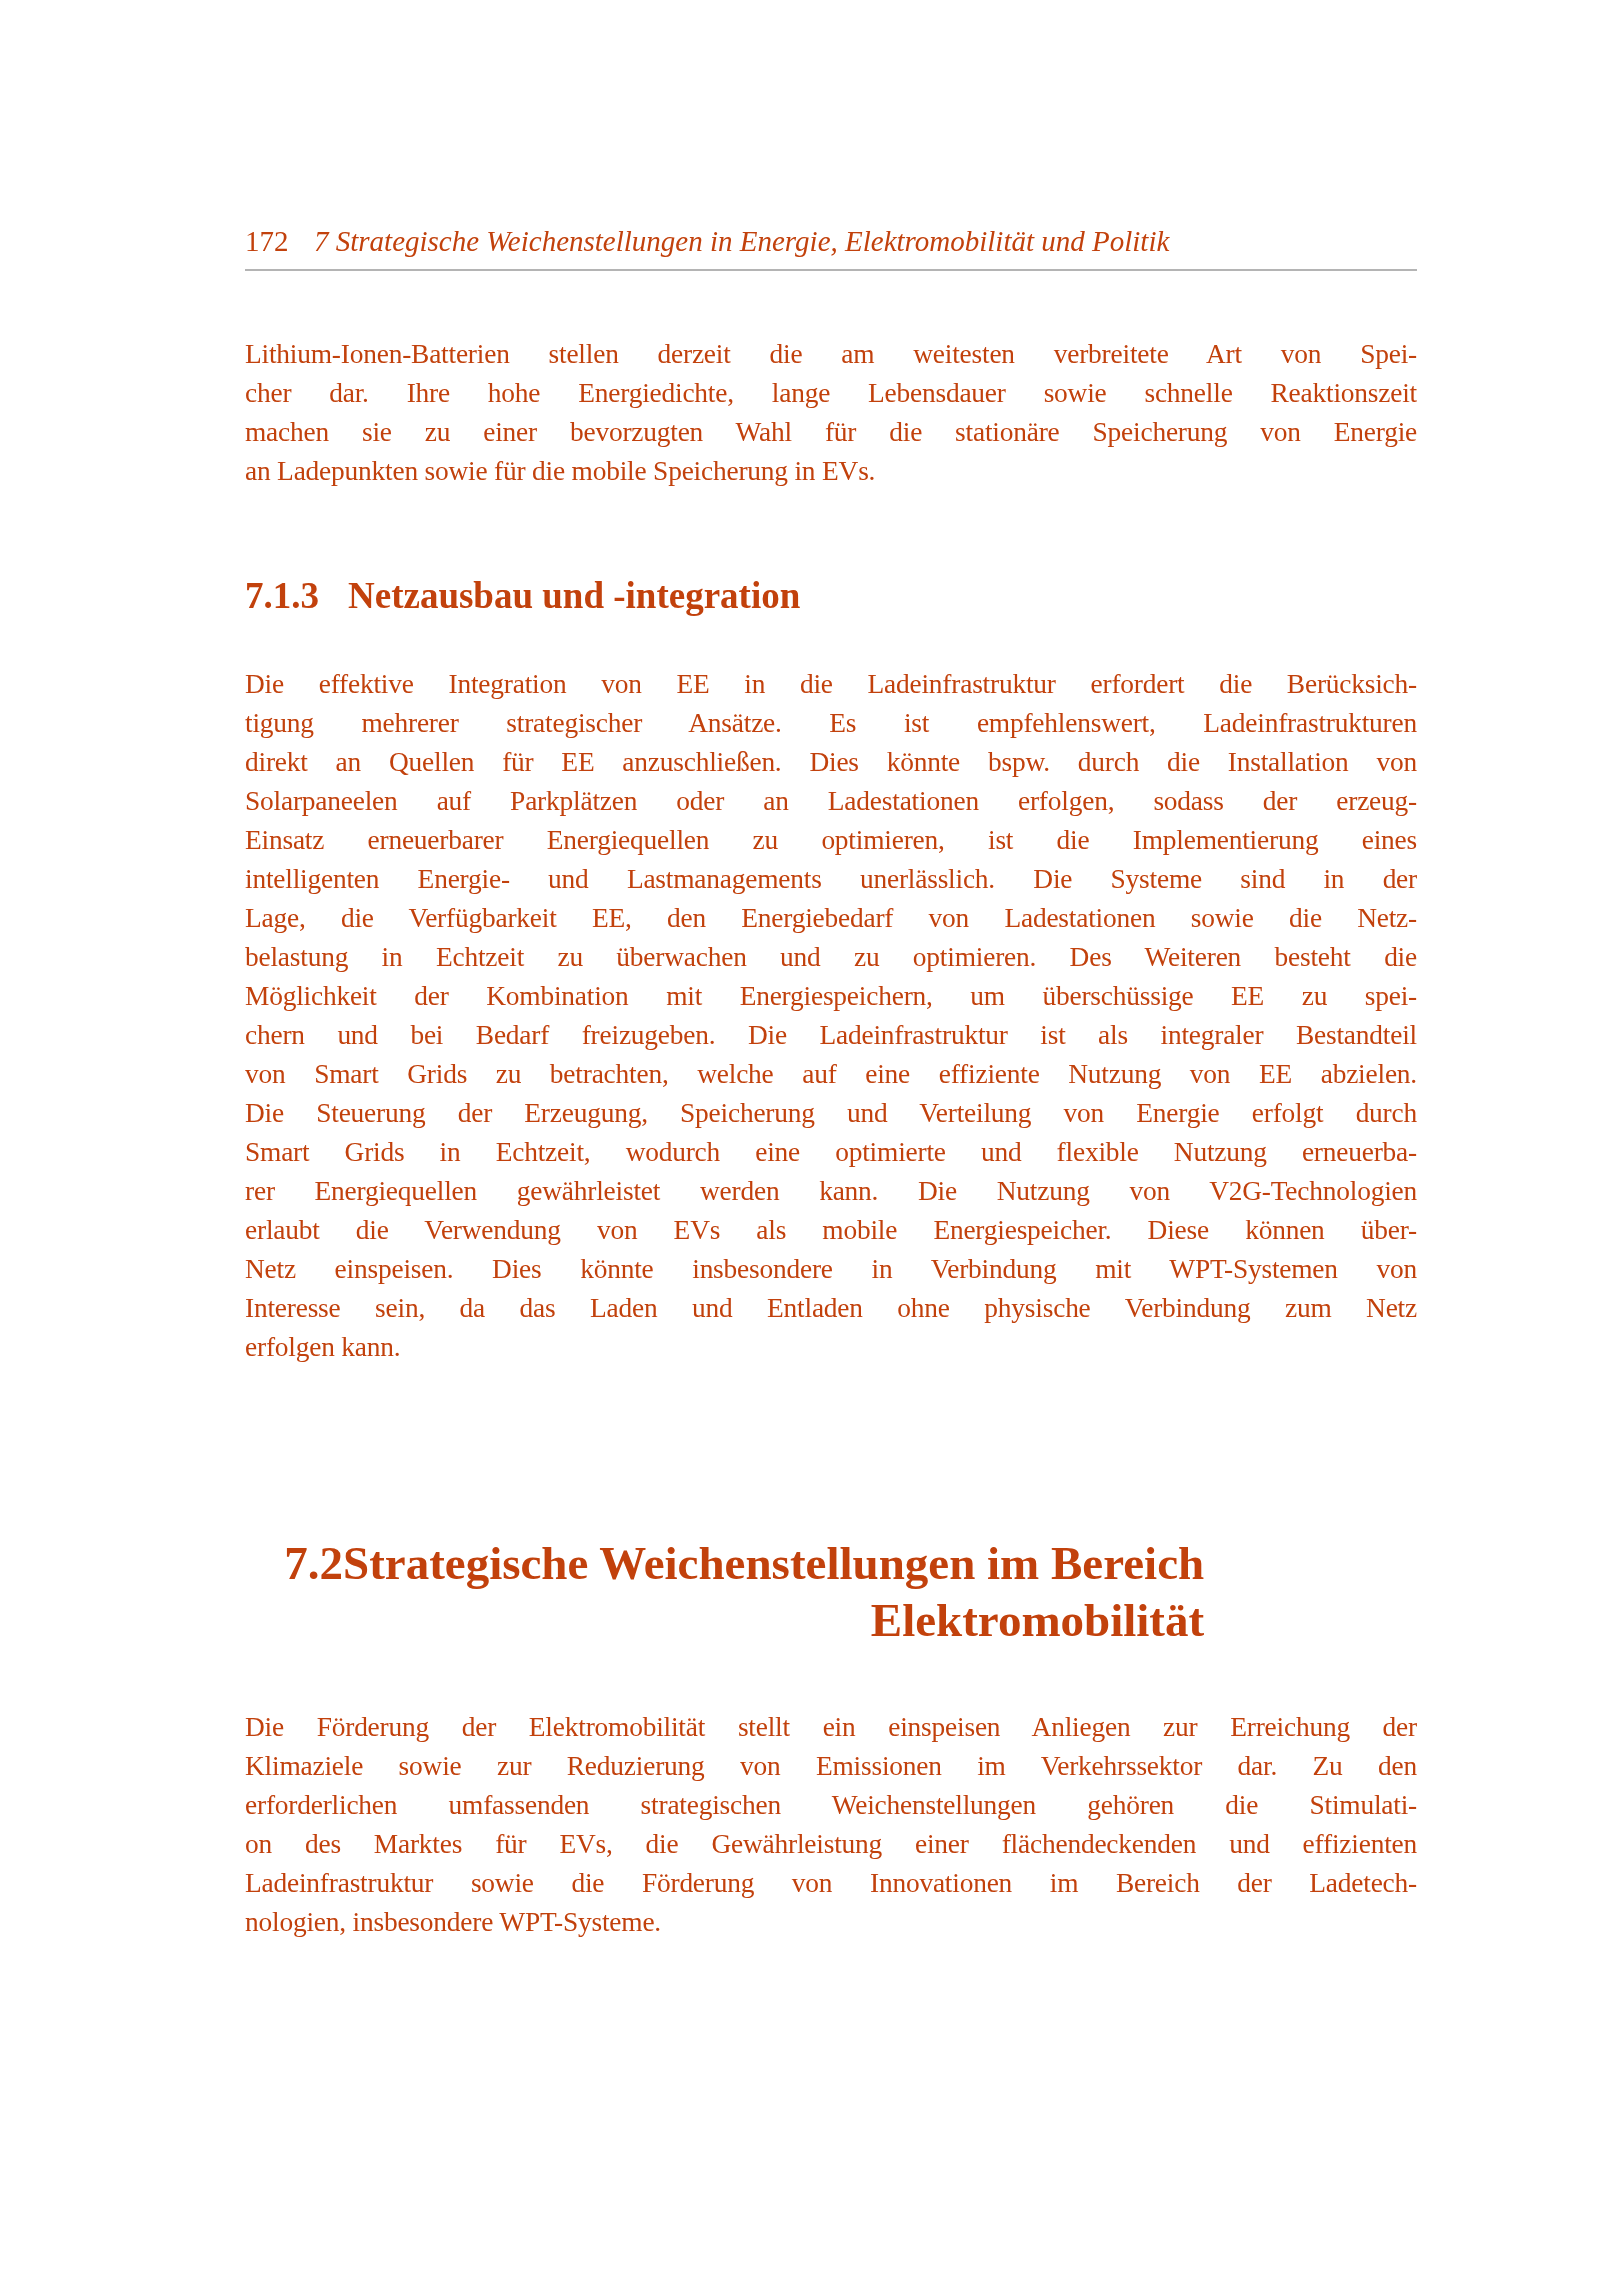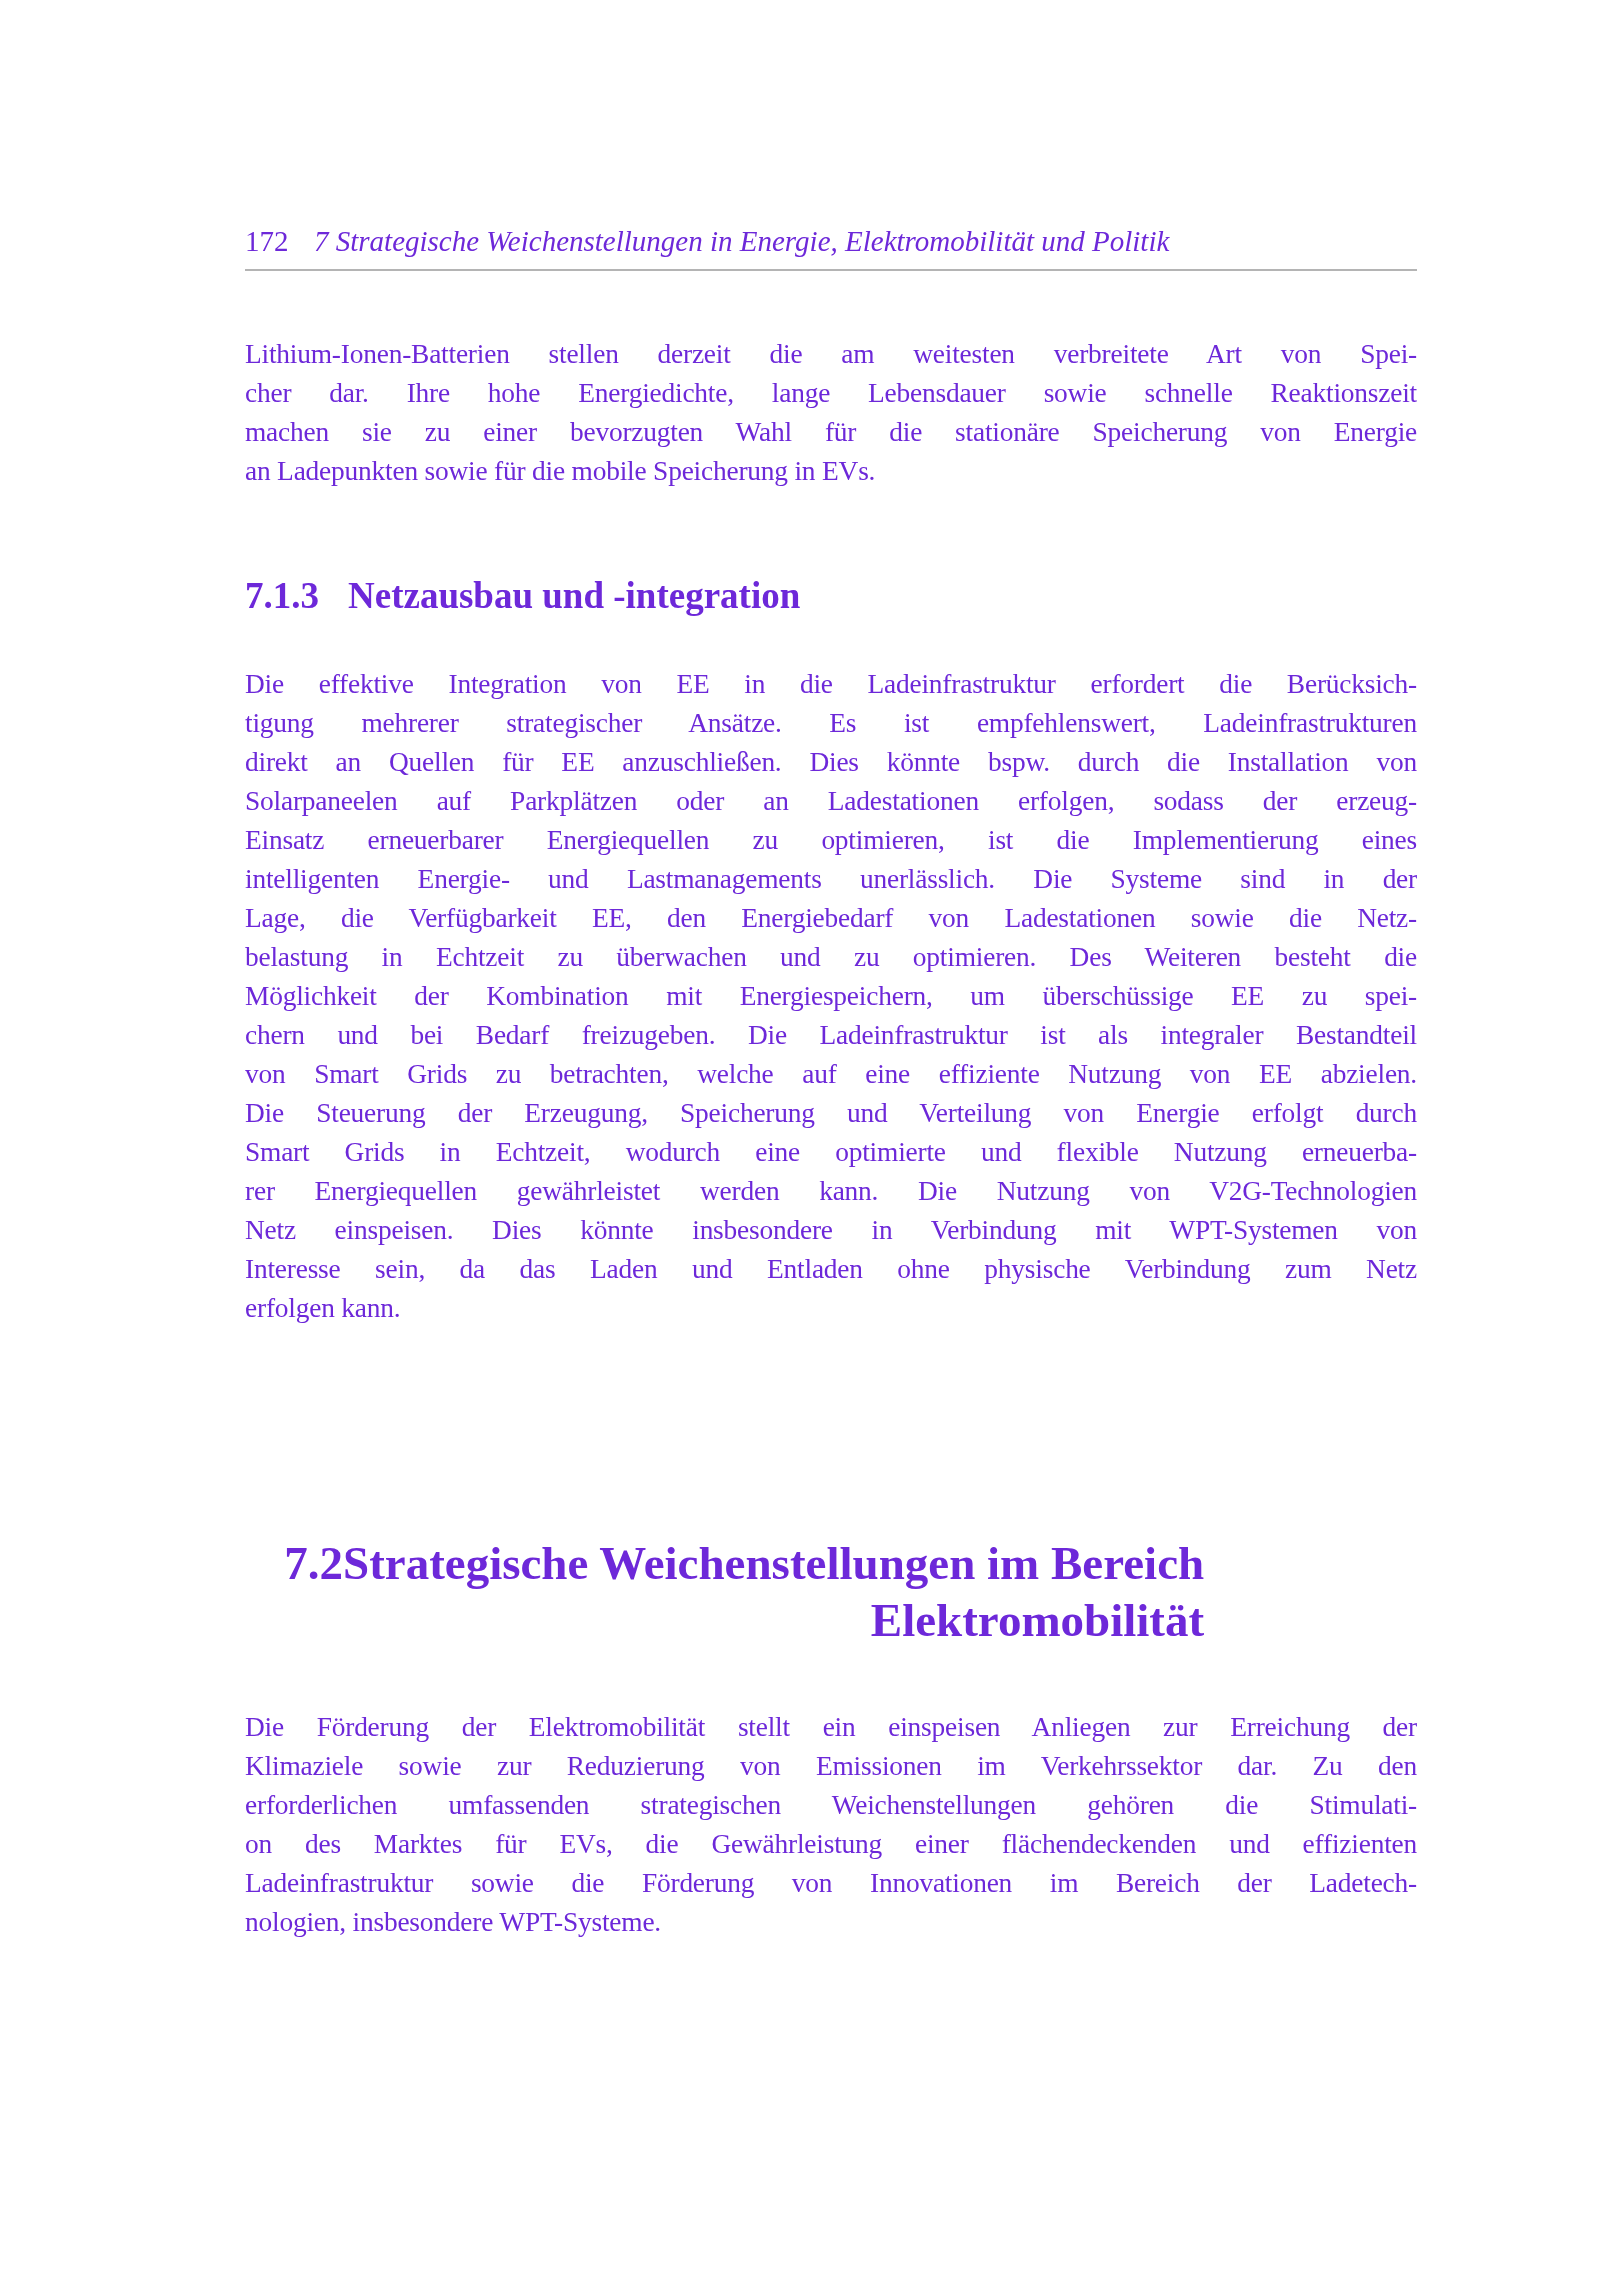--- a/index.html
+++ b/index.html
@@ -2,21 +2,21 @@
 <html><head>
 <meta charset="utf-8">
 <style>
   html, body { margin: 0; padding: 0; background: #e8e8e8; }
   .page {
     position: relative;
     width: 1621px;
     height: 2293px;
     background: #ffffff;
     font-family: "Liberation Serif", "DejaVu Serif", serif;
-    color: #6d28d9;
+    color: #c2410c;
     overflow: hidden;
   }
   
   .running-head {
     position: absolute;
     left: 245px;
     top: 222px;
     width: 1172px;
     height: 47px;
     font-size: 29px;
@@ -99,20 +99,21 @@
     <div class="jline">Einsatz erneuerbarer Energiequellen zu optimieren, ist die Implementierung eines</div>
     <div class="jline">intelligenten Energie- und Lastmanagements unerlässlich. Die Systeme sind in der</div>
     <div class="jline">Lage, die Verfügbarkeit EE, den Energiebedarf von Ladestationen sowie die Netz-</div>
     <div class="jline">belastung in Echtzeit zu überwachen und zu optimieren. Des Weiteren besteht die</div>
     <div class="jline">Möglichkeit der Kombination mit Energiespeichern, um überschüssige EE zu spei-</div>
     <div class="jline">chern und bei Bedarf freizugeben. Die Ladeinfrastruktur ist als integraler Bestandteil</div>
     <div class="jline">von Smart Grids zu betrachten, welche auf eine effiziente Nutzung von EE abzielen.</div>
     <div class="jline">Die Steuerung der Erzeugung, Speicherung und Verteilung von Energie erfolgt durch</div>
     <div class="jline">Smart Grids in Echtzeit, wodurch eine optimierte und flexible Nutzung erneuerba-</div>
     <div class="jline">rer Energiequellen gewährleistet werden kann. Die Nutzung von V2G-Technologien</div>
+    <div class="jline">erlaubt die Verwendung von EVs als mobile Energiespeicher. Diese können über-</div>
     <div class="jline">Netz einspeisen. Dies könnte insbesondere in Verbindung mit WPT-Systemen von</div>
     <div class="jline">Interesse sein, da das Laden und Entladen ohne physische Verbindung zum Netz</div>
     <div class="jline last">erfolgen kann.</div>
   </div>
 
   <div class="section-heading">
     <span class="secnum">7.2</span>
     <span class="sectitle">
       <div>Strategische Weichenstellungen im Bereich</div>
       <div>Elektromobilität</div>

